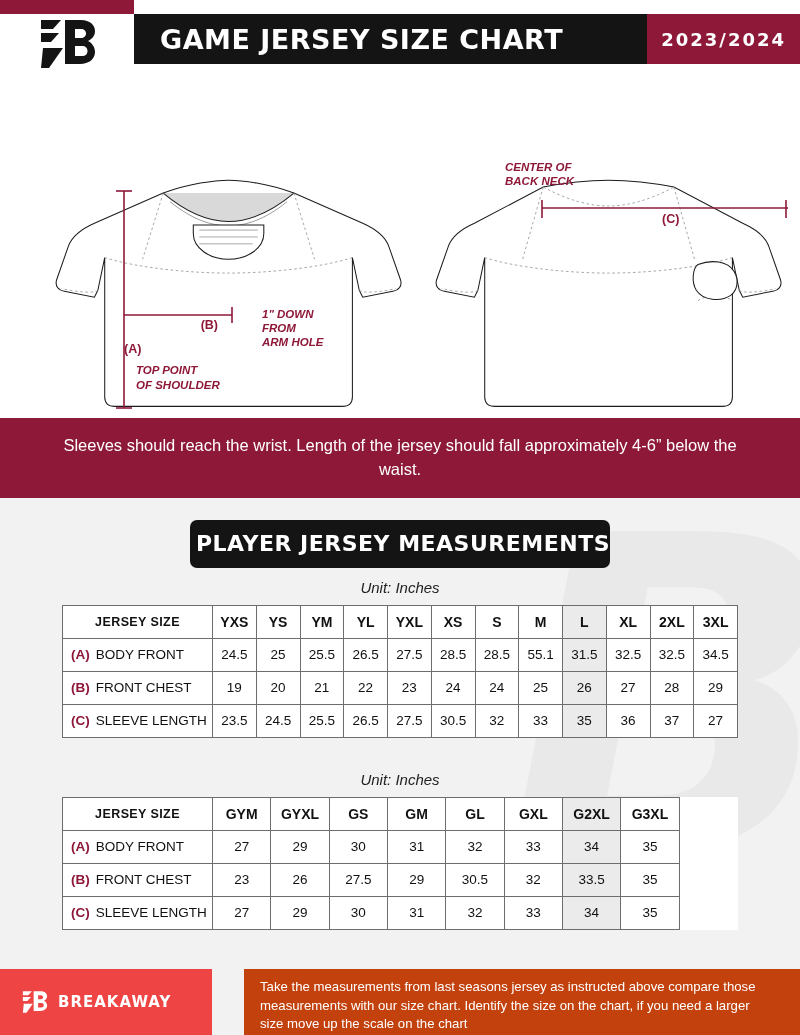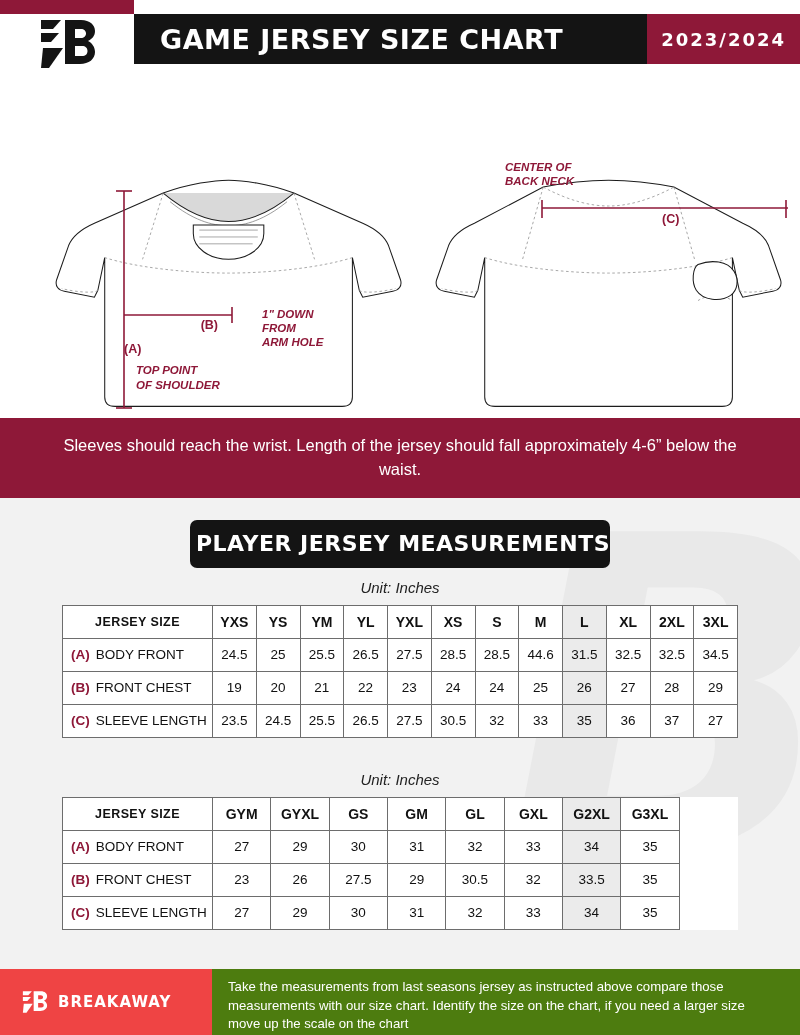--- a/index.html
+++ b/index.html
@@ -185,25 +185,26 @@
   }
   .footer-brand-name {
     color: #ffffff;
     font-size: 15px;
     font-weight: bold;
     letter-spacing: 1px;
     font-family: "DejaVu Sans", sans-serif;
   }
   .footer-text {
     flex: 1;
-    background: #4d7c0f;
+    background: #c2410c;
     color: #ffffff;
     font-size: 13.2px;
     line-height: 1.42;
     padding: 9px 28px 0 16px;
+    margin-left: 32px;
   }
 </style>
 </head>
 <body>
 
 <div class="page">
 
   <div class="watermark">B</div>
 
   <div class="header">
@@ -331,21 +332,21 @@
         <tbody>
           <tr>
             <td class="rowlab"><span class="tag">(A)</span><span>BODY FRONT</span></td>
             <td>24.5</td>
             <td>25</td>
             <td>25.5</td>
             <td>26.5</td>
             <td>27.5</td>
             <td>28.5</td>
             <td>28.5</td>
-            <td>44.6</td>
+            <td>55.1</td>
             <td class="hl">31.5</td>
             <td>32.5</td>
             <td>32.5</td>
             <td>34.5</td>
           </tr>
           <tr>
             <td class="rowlab"><span class="tag">(B)</span><span>FRONT CHEST</span></td>
             <td>19</td>
             <td>20</td>
             <td>21</td>

